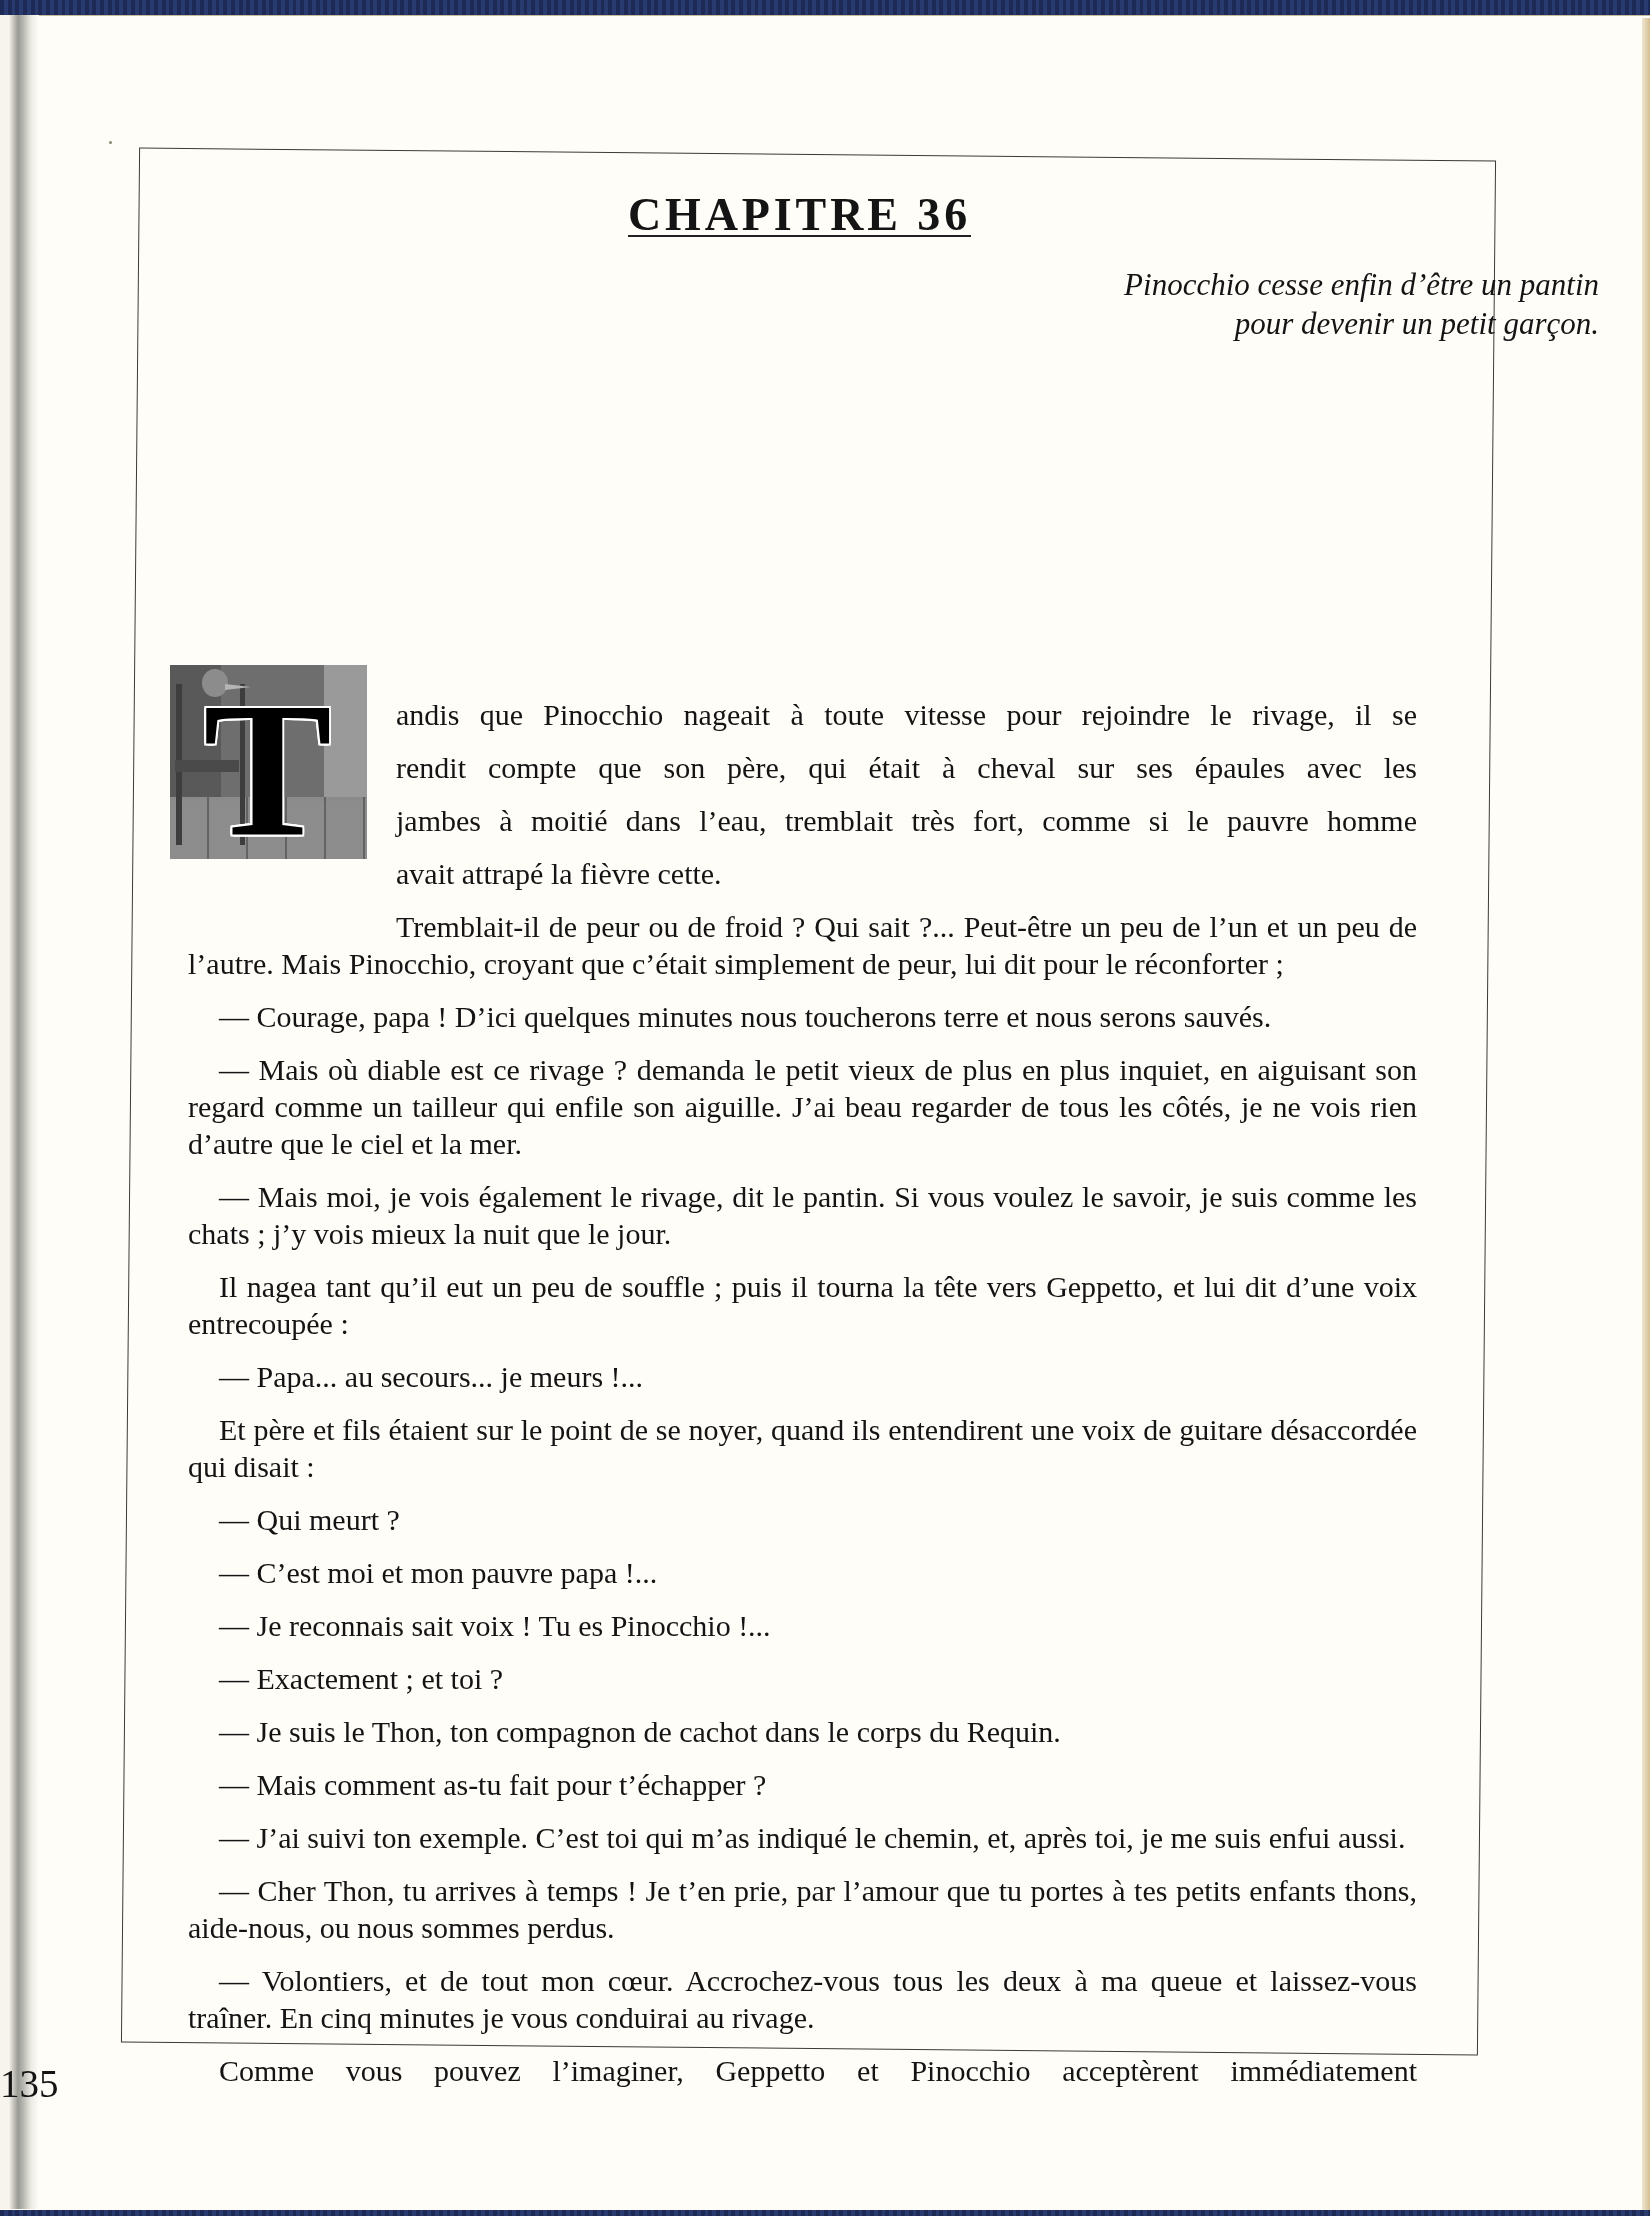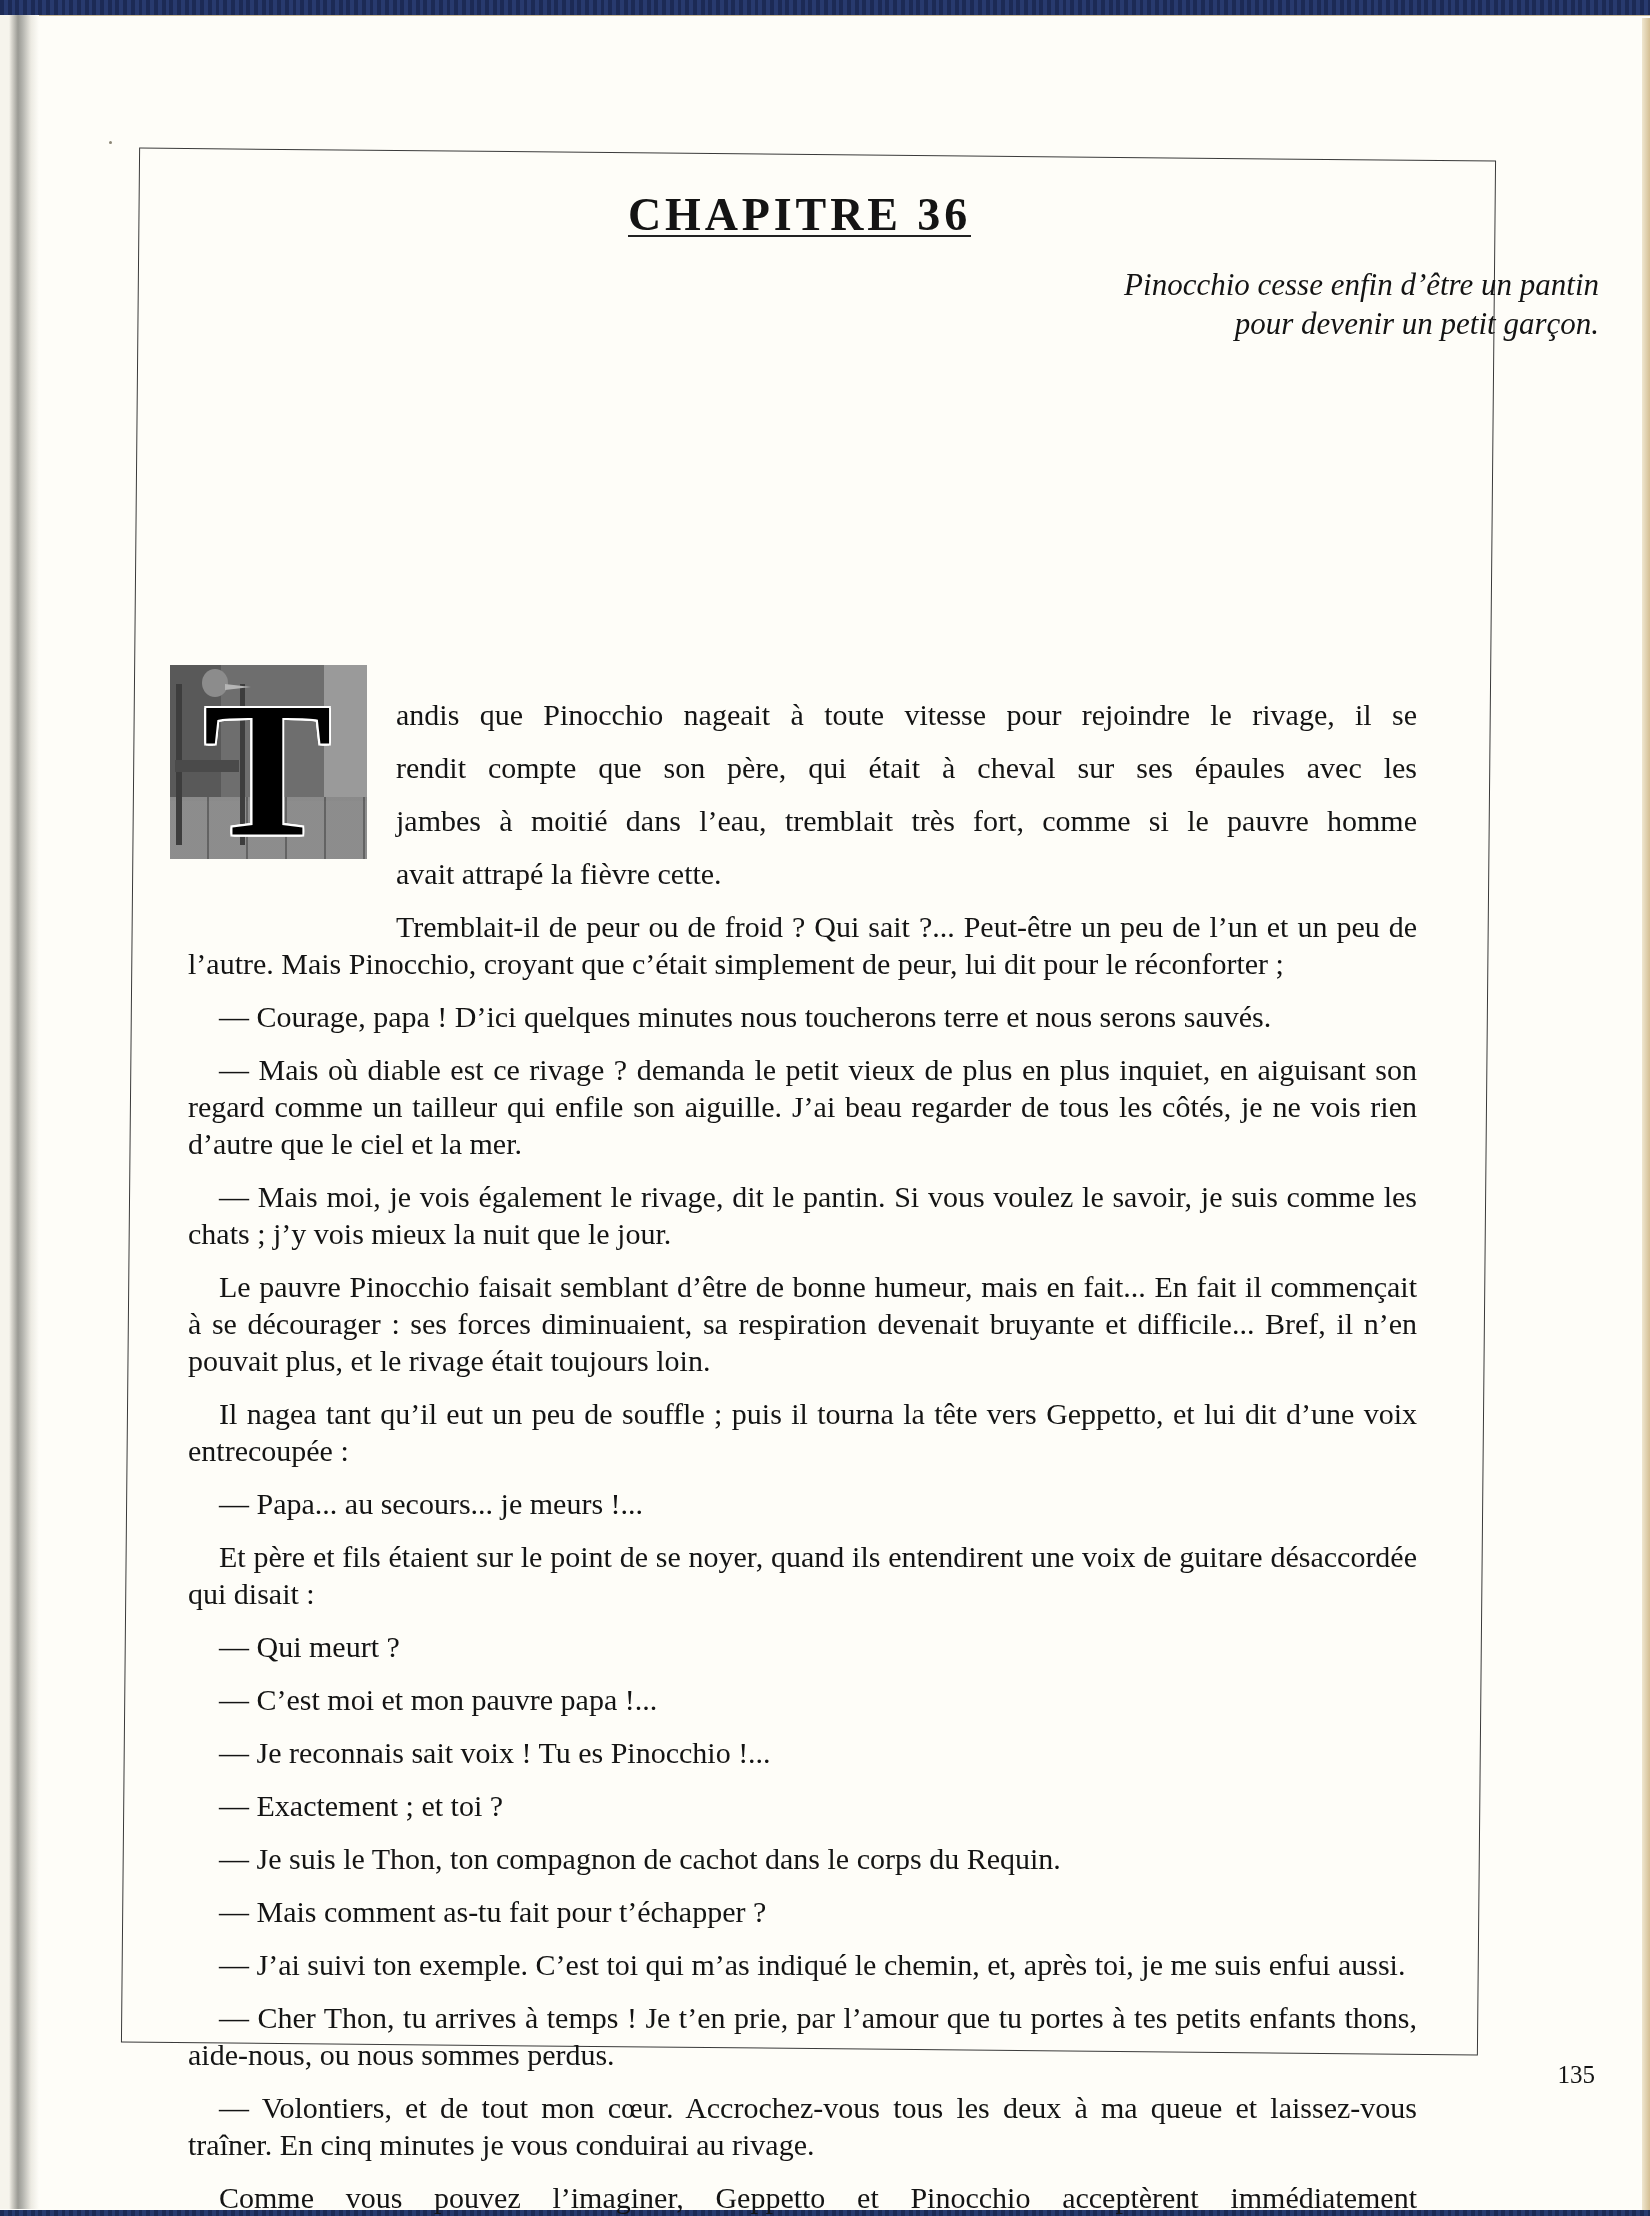--- a/index.html
+++ b/index.html
@@ -78,21 +78,21 @@
   }
   .body-text {
     position:absolute; left:172px; top:680px; width:1261px;
     font-size:30px; line-height:37px; text-align:justify;
   }
   .body-text p { margin:16px; }
   .cap-line { padding-left:208px; }
   .dialogue { text-indent:31px; }
   .para { text-indent:31px; }
   .page-number {
-    position:absolute; left:0; top:2061px; width:1595px; text-align:right; font-size:25px;
+    position:absolute; left:0; top:2061px; width:1595px; text-align:left; font-size:39px;
   }
   .speck { position:absolute; width:3.2px; height:3.2px; border-radius:50%; background:#8b8676; }
 </style>
 </head>
 <body>
 
 <div class="band-top"></div>
 <div class="gutter"></div>
 <div class="right-edge"></div>
 <div class="band-bottom"></div>
@@ -121,21 +121,20 @@
 
 <div class="body-text">
   <p class="cap-line" style="text-align-last:justify;">andis que Pinocchio nageait à toute vitesse pour rejoindre le rivage, il se</p>
   <p class="cap-line" style="text-align-last:justify;">rendit compte que son père, qui était à cheval sur ses épaules avec les</p>
   <p class="cap-line" style="text-align-last:justify;">jambes à moitié dans l’eau, tremblait très fort, comme si le pauvre homme</p>
   <p class="cap-line">avait attrapé la fièvre cette.</p>
   <p class="para" style="text-indent:208px;">Tremblait-il de peur ou de froid ? Qui sait ?... Peut-être un peu de l’un et un peu de l’autre. Mais Pinocchio, croyant que c’était simplement de peur, lui dit pour le réconforter ;</p>
   <p class="dialogue">— Courage, papa ! D’ici quelques minutes nous toucherons terre et nous serons sauvés.</p>
   <p class="dialogue">— Mais où diable est ce rivage ? demanda le petit vieux de plus en plus inquiet, en aiguisant son regard comme un tailleur qui enfile son aiguille. J’ai beau regarder de tous les côtés, je ne vois rien d’autre que le ciel et la mer.</p>
   <p class="dialogue">— Mais moi, je vois également le rivage, dit le pantin. Si vous voulez le savoir, je suis comme les chats ; j’y vois mieux la nuit que le jour.</p>
-  <p class="para">Le pauvre Pinocchio faisait semblant d’être de bonne humeur, mais en fait... En fait il commençait à se décourager : ses forces diminuaient, sa respiration devenait bruyante et difficile... Bref, il n’en pouvait plus, et le rivage était toujours loin.</p>
   <p class="para">Il nagea tant qu’il eut un peu de souffle ; puis il tourna la tête vers Geppetto, et lui dit d’une voix entrecoupée :</p>
   <p class="dialogue">— Papa... au secours... je meurs !...</p>
   <p class="para">Et père et fils étaient sur le point de se noyer, quand ils entendirent une voix de guitare désaccordée qui disait :</p>
   <p class="dialogue">— Qui meurt ?</p>
   <p class="dialogue">— C’est moi et mon pauvre papa !...</p>
   <p class="dialogue">— Je reconnais sait voix ! Tu es Pinocchio !...</p>
   <p class="dialogue">— Exactement ; et toi ?</p>
   <p class="dialogue">— Je suis le Thon, ton compagnon de cachot dans le corps du Requin.</p>
   <p class="dialogue">— Mais comment as-tu fait pour t’échapper ?</p>
   <p class="dialogue">— J’ai suivi ton exemple. C’est toi qui m’as indiqué le chemin, et, après toi, je me suis enfui aussi.</p>

